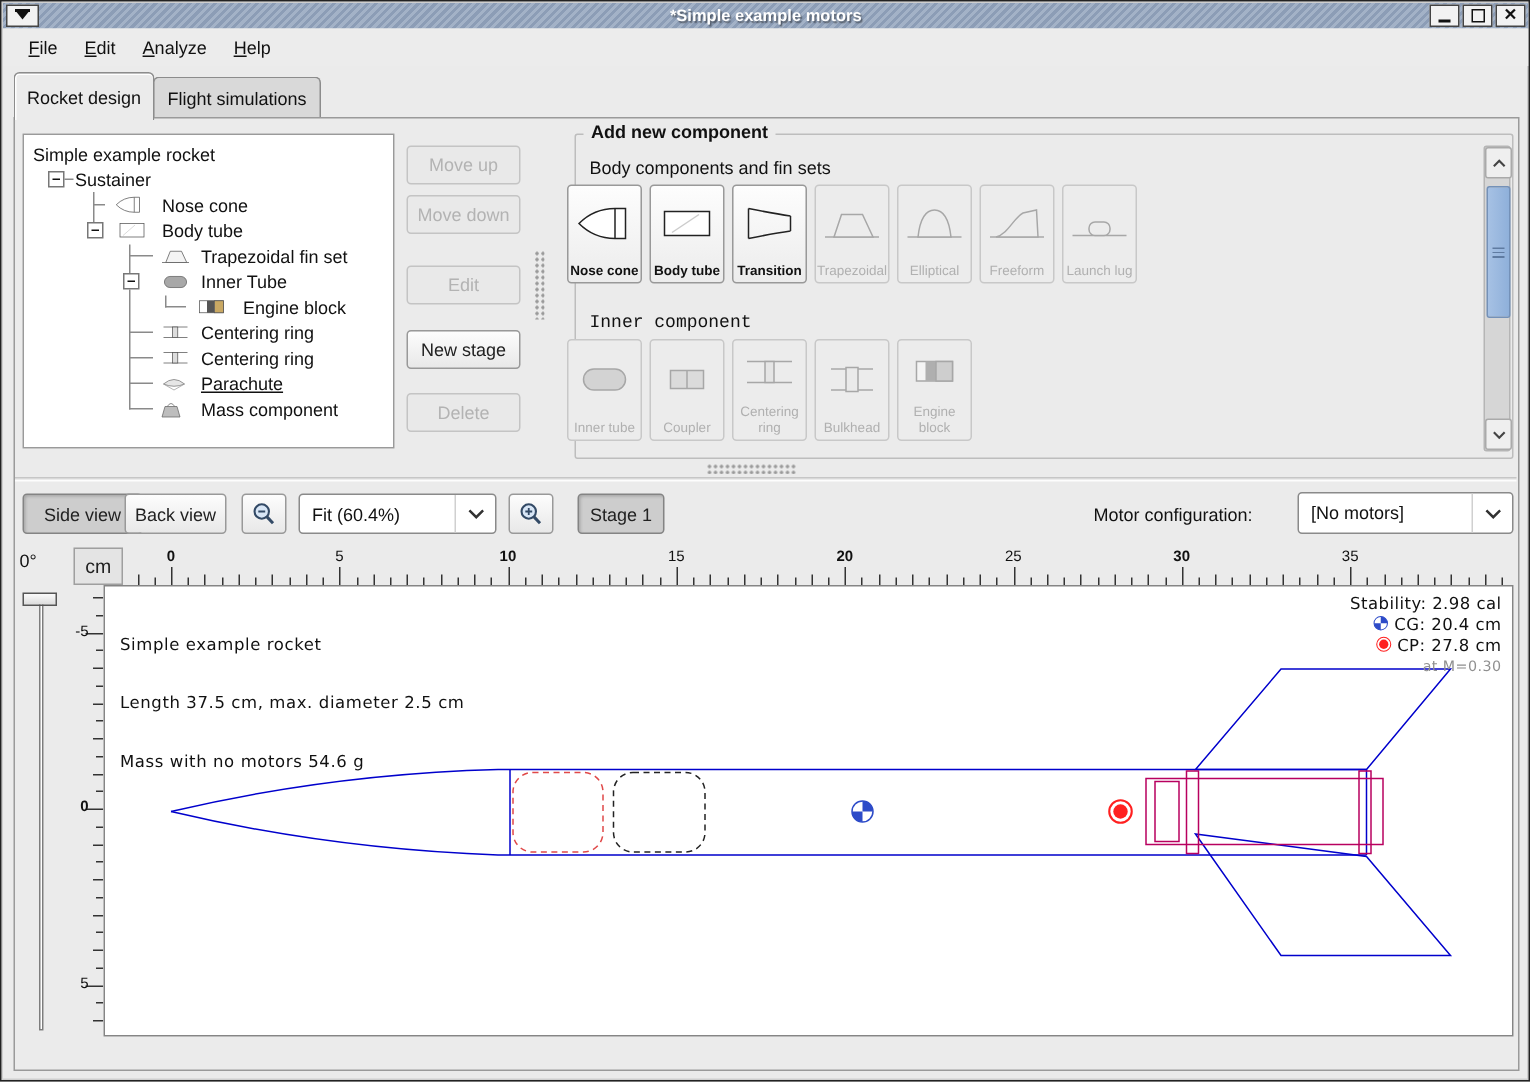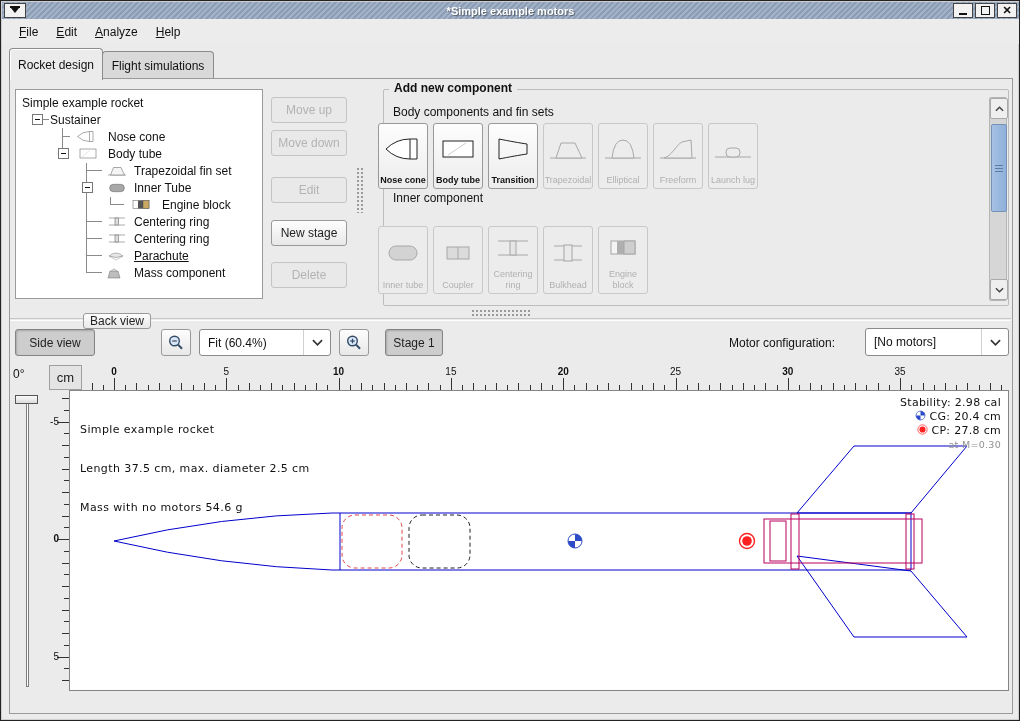--- a/index.html
+++ b/index.html
@@ -318,21 +318,21 @@
   <div class="abs compbtn disabled" style="left:707px;top:122px;">
     <span class="cicon">
         <svg width="40" height="28" viewBox="0 0 40 26">
           <path d="M2 21 L38 21" stroke="#555" fill="none"></path>
           <rect x="13" y="12" width="14" height="9" rx="4" fill="#eee" stroke="#555"></rect>
         </svg>
       </span>
     <span class="clabel">Launch lug</span>
   </div>
 
-  <div class="abs seclabel" style="left:392px;top:190px;">Inner component</div>
+  <div class="abs seclabel" style="left:392px;top:207px;font-family:Liberation Mono, monospace;">Inner component</div>
 
   <div class="abs compbtn disabled" style="left:377px;top:225px;height:68px;">
     <span class="cicon">
         <svg width="40" height="26" viewBox="0 0 40 26">
           <rect x="6" y="6" width="28" height="14" rx="7" fill="#b5b5b5" stroke="#555"></rect>
         </svg>
       </span>
     <span class="clabel">Inner tube</span>
   </div>
   <div class="abs compbtn disabled" style="left:432px;top:225px;height:68px;">
@@ -388,21 +388,21 @@
         <svg width="9" height="6" viewBox="0 0 10 6">
           <path d="M1 1 L5 5 L9 1" fill="none" stroke="#444" stroke-width="1.6"></path>
         </svg>
       </div>
   </div>
 
   <div class="abs pane-sep"></div>
   <div class="abs dots-v" style="left:470px;top:308px;width:60px;height:7px;"></div>
 
   <div class="abs btn pressed" style="left:14px;top:328px;width:80px;height:27px;">Side view</div>
-  <div class="abs btn" style="left:82px;top:312px;width:68px;height:16px;">Back view</div>
+  <div class="abs btn" style="left:82px;top:328px;width:68px;height:27px;">Back view</div>
   <div class="abs btn" style="left:160px;top:328px;width:30px;height:27px;">
     <svg width="18" height="18" viewBox="0 0 18 18">
         <circle cx="7.5" cy="7" r="4.8" fill="#d8e6f6" stroke="#334a66" stroke-width="1.4"></circle>
         <line x1="5.2" y1="7" x2="9.8" y2="7" stroke="#334a66" stroke-width="1.2"></line>
         <line x1="11" y1="10.6" x2="15" y2="14.8" stroke="#334a66" stroke-width="2"></line>
       </svg>
   </div>
   <div class="abs combo" style="left:198px;top:328px;width:132px;height:27px;">
     <span class="cval">Fit (60.4%)</span>
     <span class="carrow">

